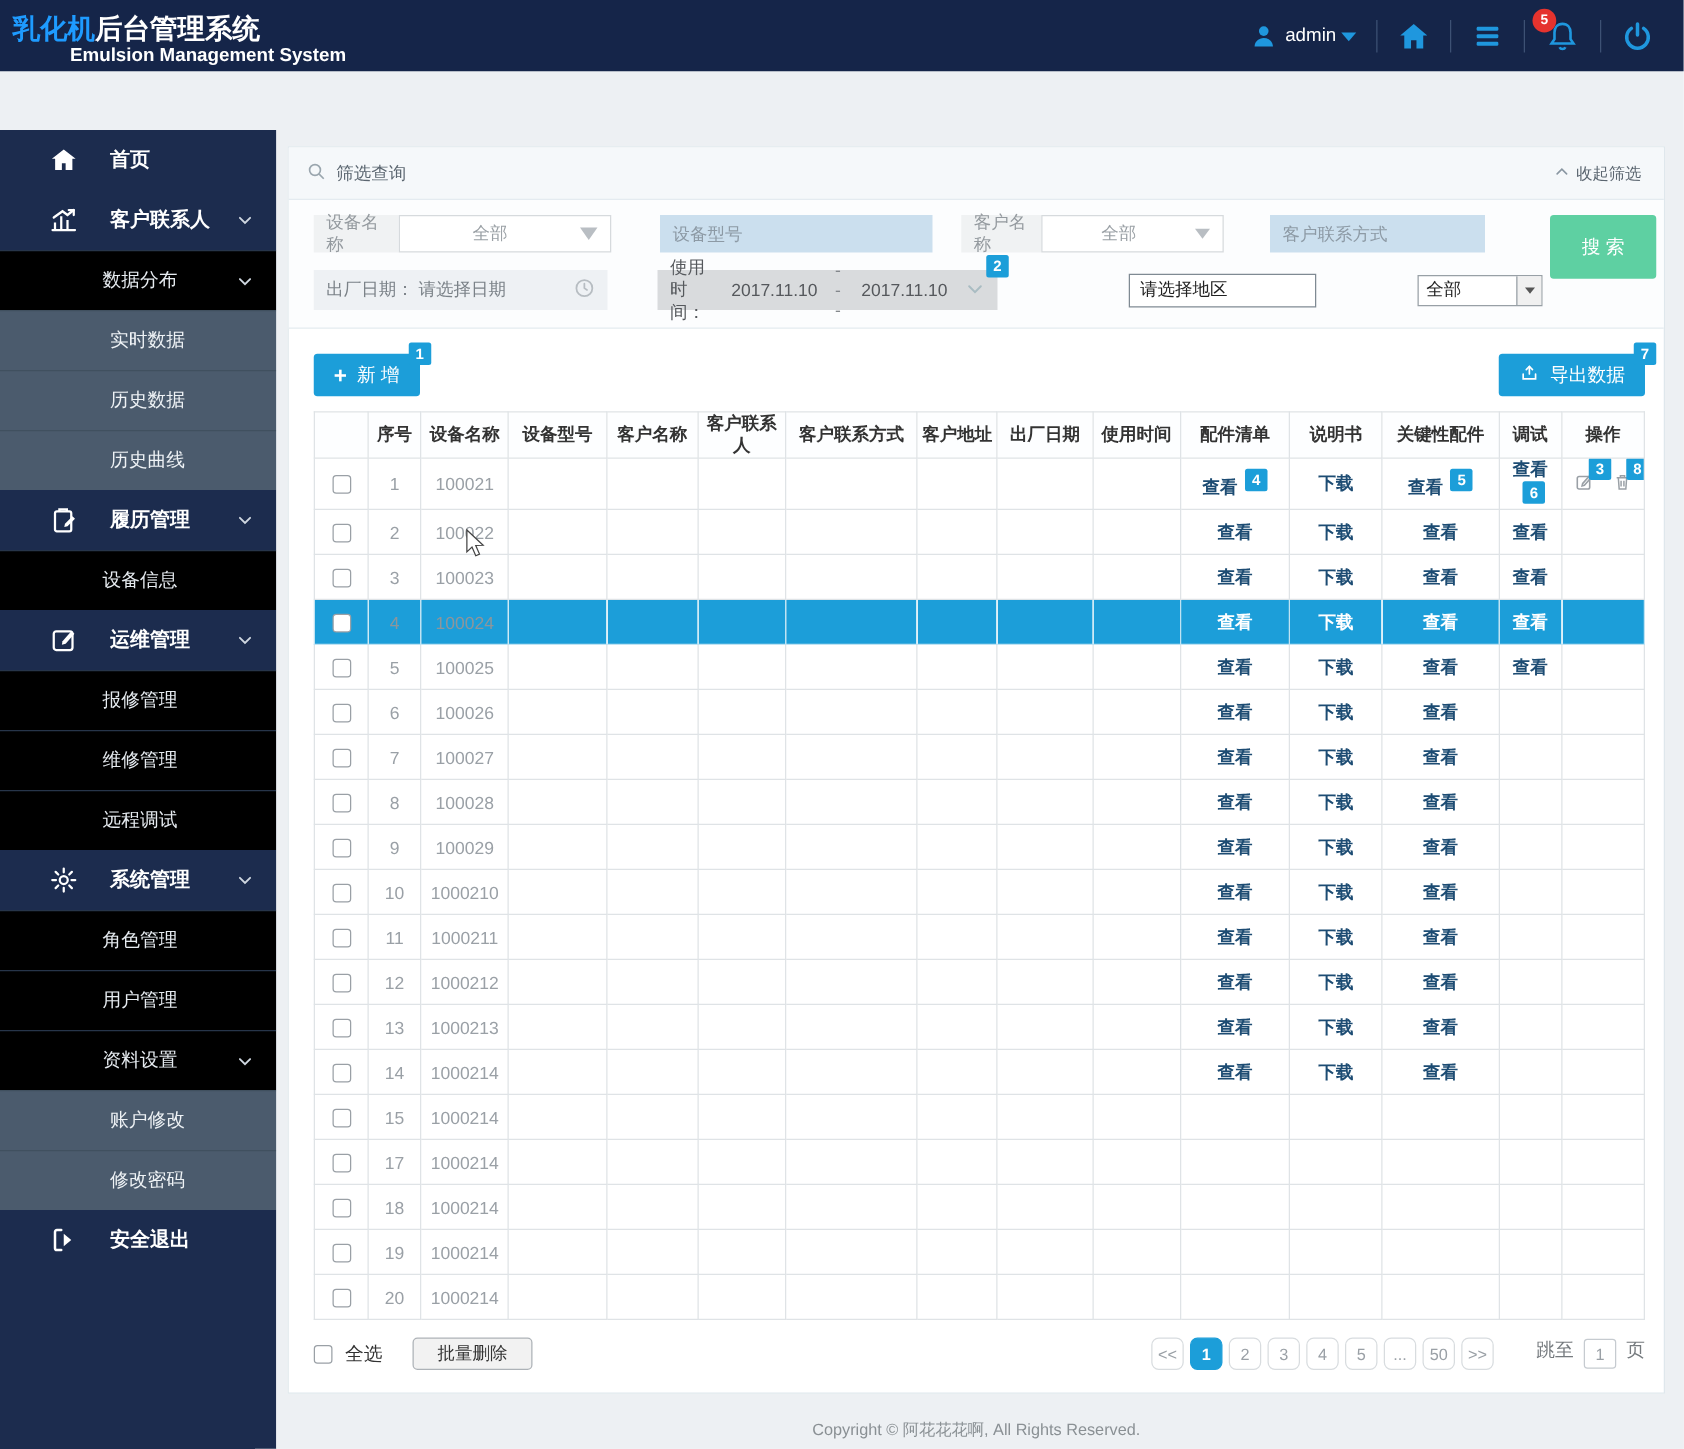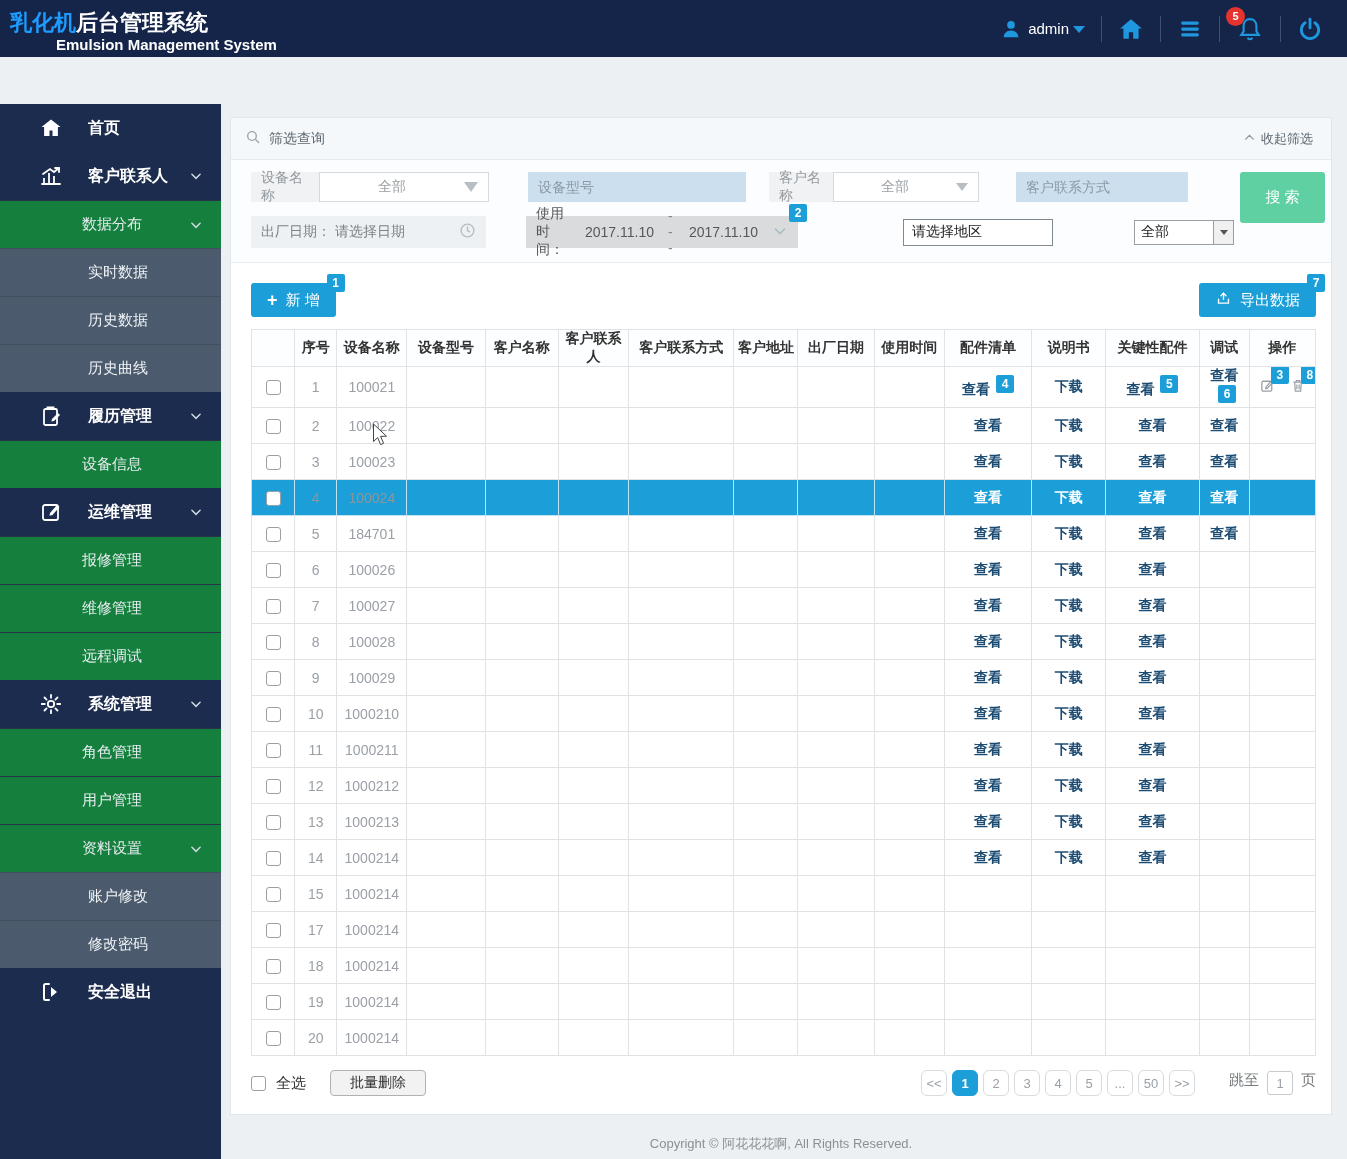--- a/index.html
+++ b/index.html
@@ -23,21 +23,21 @@
   
   .shell { display:flex; height:1102px;margin-top:47px; }
   .sidebar { width:221px; background:#1c2c4e; flex:none; }
   .main { flex:1; background:#edf0f3; padding:13px 15px 0 9px; position:relative; }
 
   
   .side-item { height:48px; display:flex; align-items:center; position:relative; cursor:pointer; }
   .side-item .lbl { white-space:nowrap; }
   .lv1 { background:#1c2c4e; padding-left:38px; color:#fff; font-size:16px; font-weight:bold; }
   .lv1 .ic { width:26px; display:inline-flex; justify-content:center; margin-right:24px; }
-  .lv2 { background:#15803d; padding-left:82px; color:#e6ebf0; font-size:15px; border-top:1px solid #27354a;align-items:center; }
+  .lv2 { background:#000000; padding-left:82px; color:#e6ebf0; font-size:15px; border-top:1px solid #27354a;align-items:center; }
   .lv3 { background:#4b5b6d; padding-left:88px; color:#eef2f5; font-size:15px; border-top:1px solid #40505f; }
   .chev { position:absolute; right:18px; top:17px; }
 
   
   .panel { background:#fff; border:1px solid #dfe7ec; }
   .filter-header { height:42px; background:#f5f8fa; border-bottom:1px solid #e4ebf0; display:flex; align-items:center; justify-content:space-between; padding:0 18px 0 14px; }
   .fh-left { display:flex; align-items:center; color:#5b6670; font-size:14px; gap:8px; }
   .fh-right { display:flex; align-items:center; color:#5b6670; font-size:13px; gap:5px; cursor:pointer; }
 
   .filter-body { padding:12px 14px 14px 20px; border-bottom:1px solid #e4ebf0; position:relative; background:#fcfdfe; }
@@ -462,21 +462,21 @@
                 <td></td>
                 <td><a class="grid-link">查看</a></td>
                 <td><a class="grid-link">下载</a></td>
                 <td><a class="grid-link">查看</a></td>
                 <td><a class="grid-link">查看</a></td>
                 <td></td>
               </tr>
               <tr>
                 <td><input type="checkbox" class="cbx" style=""></td>
                 <td class="c-no">5</td>
-                <td class="c-name">184701</td>
+                <td class="c-name">100025</td>
                 <td></td>
                 <td></td>
                 <td></td>
                 <td></td>
                 <td></td>
                 <td></td>
                 <td></td>
                 <td><a class="grid-link">查看</a></td>
                 <td><a class="grid-link">下载</a></td>
                 <td><a class="grid-link">查看</a></td>

